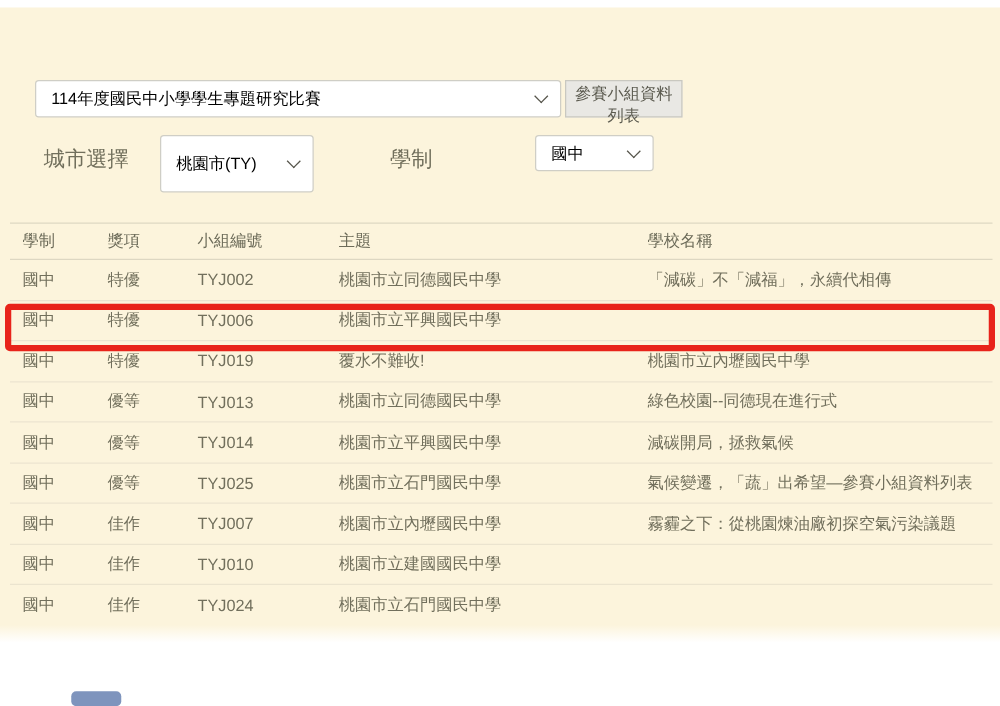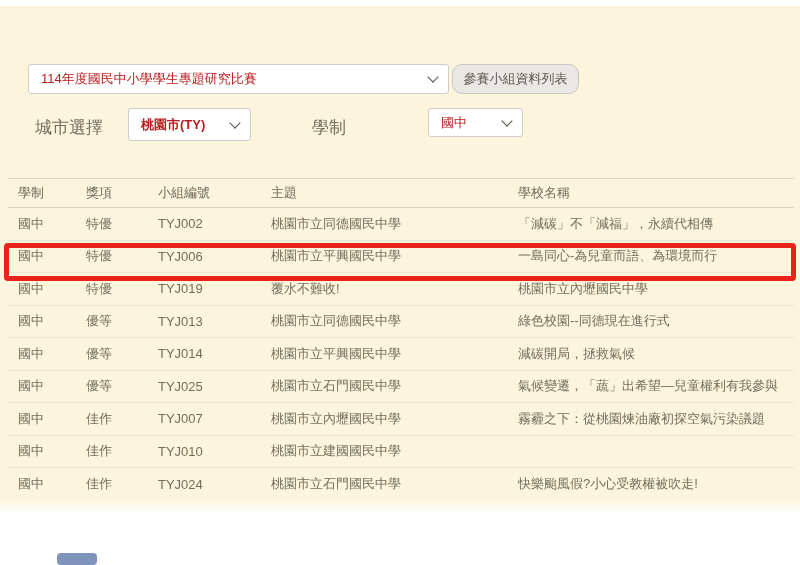--- a/index.html
+++ b/index.html
@@ -7,31 +7,31 @@
     --sel-border:#cfcec6; --btn-bg:#e9e8e4; --btn-border:#c9c8c0;
     --row-line:#ebe4cf; --head-line:#ddd7c2; --thumb:#7e94bd;
   }
   html,body{margin:0;padding:0;background:#fff;}
   .page{position:relative;width:800px;height:565px;background:#fff;overflow:hidden;
         font-family:"Liberation Sans","DejaVu Sans",sans-serif;color:var(--text);}
   .panel{position:absolute;left:0;top:6px;width:800px;height:494px;background:var(--panel);}
   .panel::after{content:'';position:absolute;left:0;right:0;top:100%;height:14px;
         background:linear-gradient(var(--panel),#ffffff);}
   .select{position:absolute;background:#fff;border:1px solid var(--sel-border);border-radius:3px;
-        display:flex;align-items:center;box-sizing:border-box;font-size:13px;color:#b91c1c;cursor:pointer;}
+        display:flex;align-items:center;box-sizing:border-box;font-size:13px;color:#000000;cursor:pointer;}
   .select .sel-text{padding-left:12px;white-space:nowrap;overflow:hidden;}
   .chev{position:absolute;right:11px;top:50%;width:7px;height:7px;margin-top:-6px;
         border-right:1.6px solid #55544a;border-bottom:1.6px solid #55544a;transform:rotate(45deg);}
   .competition{left:28px;top:64px;width:421px;height:30px;}
-  .list-btn{position:absolute;left:452px;top:64px;width:127px;height:30px;box-sizing:border-box;
-        background:var(--btn-bg);border:1px solid var(--btn-border);border-radius:10px;
+  .list-btn{position:absolute;left:452px;top:64px;width:94px;height:30px;box-sizing:border-box;
+        background:var(--btn-bg);border:1px solid var(--btn-border);border-radius:0;
         font-family:inherit;font-size:13px;color:#5c5b50;cursor:pointer;}
   .lbl{position:absolute;font-size:17px;color:var(--text);}
   .city-lbl{left:35px;top:116px;}
-  .city{left:128px;top:108px;width:123px;height:33px;font-weight:bold;}
+  .city{left:128px;top:108px;width:123px;height:46px;}
   .level-lbl{left:312px;top:116px;}
   .level{left:428px;top:108px;width:95px;height:29px;}
   .table{position:absolute;left:8px;right:6px;top:178px;font-size:13px;}
   .t-head,.t-row{display:grid;grid-template-columns:68px 72px 113px 247px 1fr;
         align-items:center;padding-left:10px;box-sizing:border-box;}
   .t-head{height:30px;border-top:1px solid var(--head-line);border-bottom:1px solid var(--head-line);
         color:#6c6b59;}
   .t-row{height:32.5px;border-bottom:1px solid var(--row-line);color:var(--text);}
   .t-row:last-child{border-bottom:none;}
   .t-row .c{white-space:nowrap;overflow:hidden;}
@@ -79,21 +79,20 @@
     <span class="c">特優</span>
     <span class="c">TYJ002</span>
     <span class="c">桃園市立同德國民中學</span>
     <span class="c">「減碳」不「減福」，永續代相傳</span>
   </div>
         <div class="t-row hl">
     <span class="c">國中</span>
     <span class="c">特優</span>
     <span class="c">TYJ006</span>
     <span class="c">桃園市立平興國民中學</span>
-    <span class="c">一島同心-為兒童而語、為環境而行</span>
   </div>
         <div class="t-row">
     <span class="c">國中</span>
     <span class="c">特優</span>
     <span class="c">TYJ019</span>
     <span class="c">覆水不難收!</span>
     <span class="c">桃園市立內壢國民中學</span>
   </div>
         <div class="t-row">
     <span class="c">國中</span>
@@ -107,41 +106,40 @@
     <span class="c">優等</span>
     <span class="c">TYJ014</span>
     <span class="c">桃園市立平興國民中學</span>
     <span class="c">減碳開局，拯救氣候</span>
   </div>
         <div class="t-row">
     <span class="c">國中</span>
     <span class="c">優等</span>
     <span class="c">TYJ025</span>
     <span class="c">桃園市立石門國民中學</span>
-    <span class="c">氣候變遷，「蔬」出希望—兒童權利有我參與</span>
+    <span class="c">氣候變遷，「蔬」出希望—參賽小組資料列表</span>
   </div>
         <div class="t-row">
     <span class="c">國中</span>
     <span class="c">佳作</span>
     <span class="c">TYJ007</span>
     <span class="c">桃園市立內壢國民中學</span>
     <span class="c">霧霾之下：從桃園煉油廠初探空氣污染議題</span>
   </div>
         <div class="t-row">
     <span class="c">國中</span>
     <span class="c">佳作</span>
     <span class="c">TYJ010</span>
     <span class="c">桃園市立建國國民中學</span>
   </div>
         <div class="t-row">
     <span class="c">國中</span>
     <span class="c">佳作</span>
     <span class="c">TYJ024</span>
     <span class="c">桃園市立石門國民中學</span>
-    <span class="c">快樂颱風假?小心受教權被吹走!</span>
   </div>
       </div>
   </div>
 
   <div class="hl-box"></div>
 
   <div class="scroll-thumb"></div>
 </div>
 
 </body></html>

